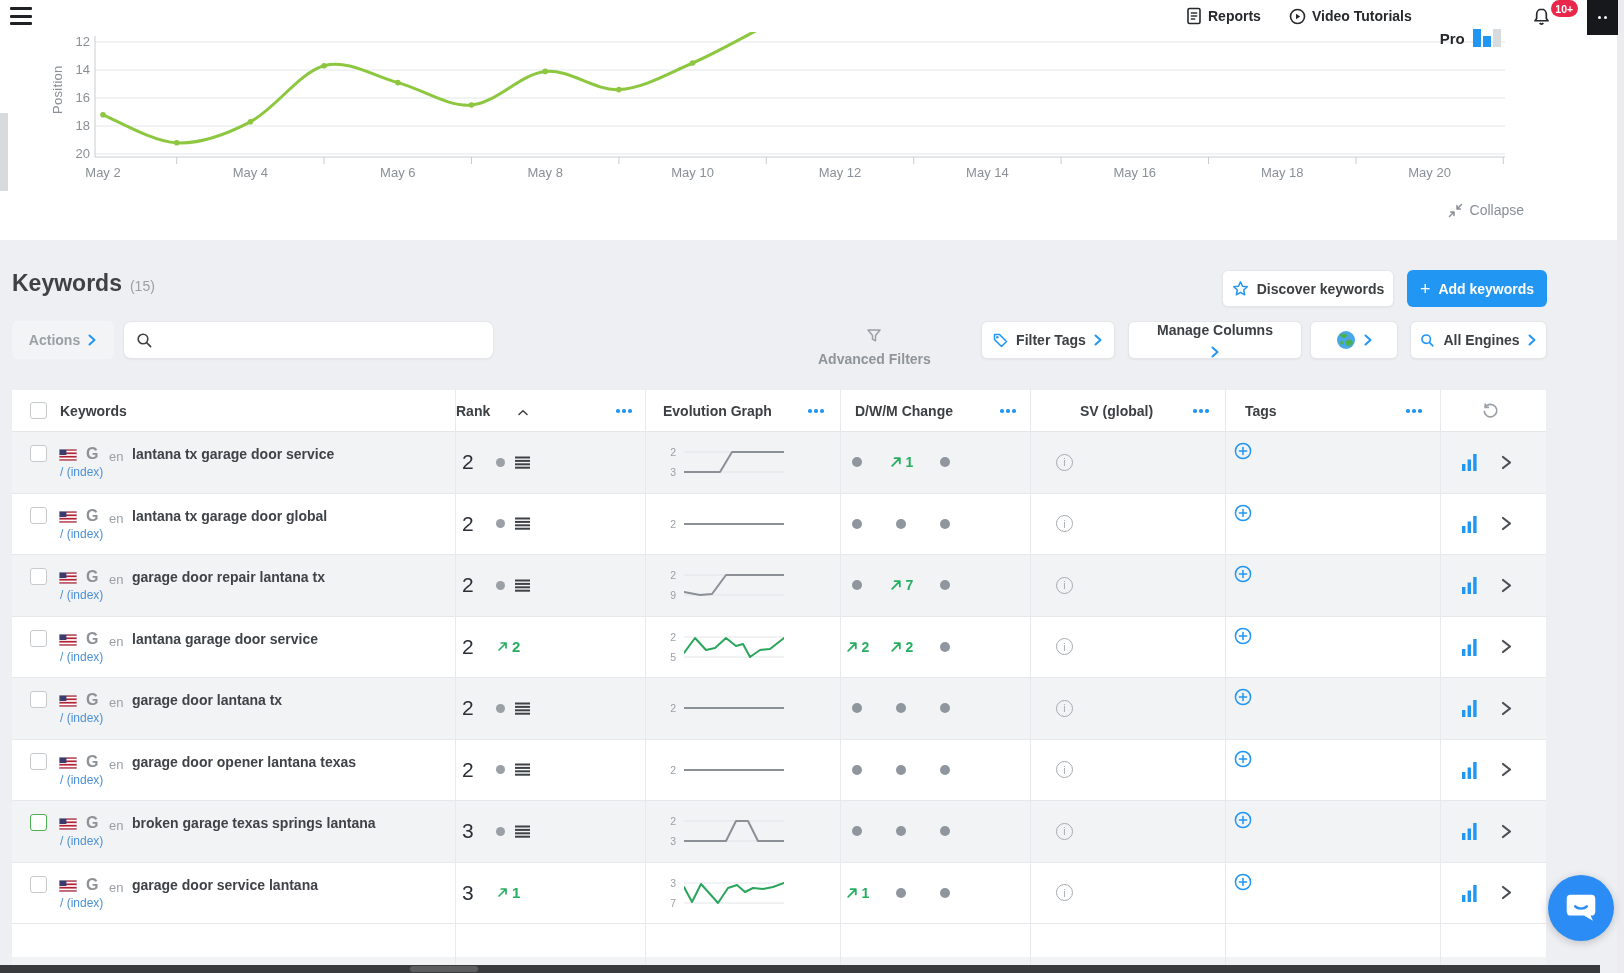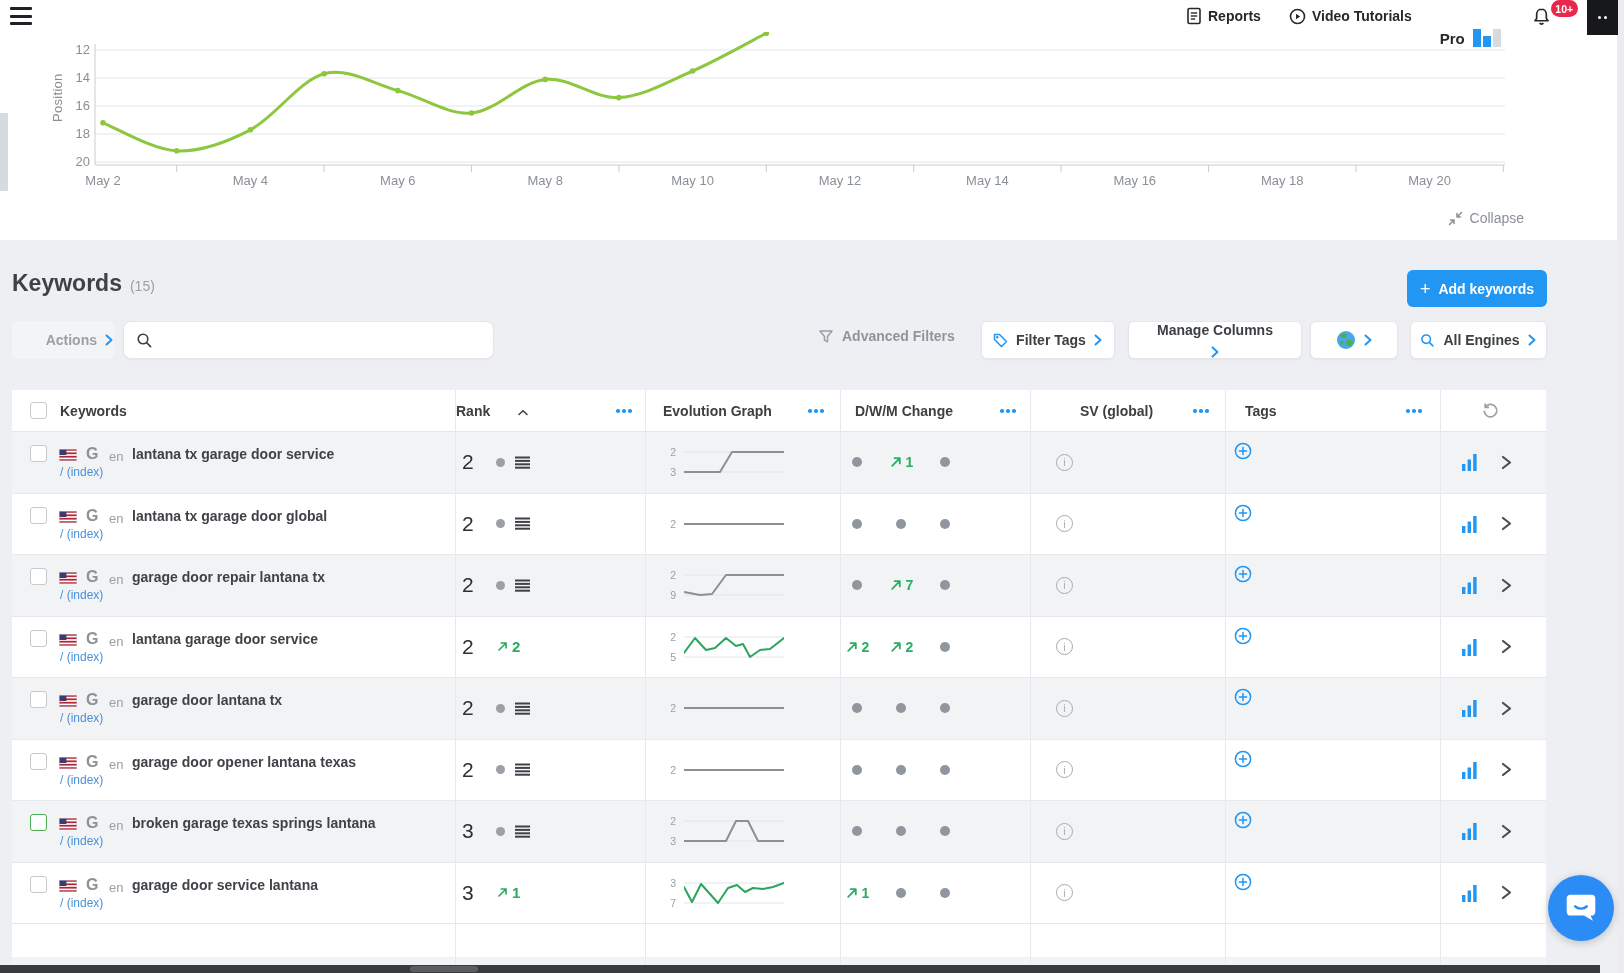--- a/index.html
+++ b/index.html
@@ -22,39 +22,39 @@
   .pro-bars i { display:block; width:8px; }
   .pro-bars i:nth-child(1){ height:18px; background:#2196f3; }
   .pro-bars i:nth-child(2){ height:11px; background:#2196f3; }
   .pro-bars i:nth-child(3){ height:18px; background:#d8dbde; }
   .bell-wrap { position:relative; width:46px; height:28px; margin-left:2px; cursor:pointer; }
   .badge { position:absolute; left:20px; top:-2px; min-width:27px; height:17px; border-radius:9px; background:#e8274b; color:#fff; font-size:10.5px; font-weight:700; display:flex; align-items:center; justify-content:center; padding:0 4px; }
   .black-sq { position:absolute; left:1587px; top:0; width:31px; height:35px; background:#17181b; z-index:30; display:flex; align-items:center; justify-content:center; gap:3px; cursor:pointer; }
   .black-sq i { width:3px; height:3px; border-radius:50%; background:#fff; display:block; }
 
   
-  #chart-panel { position:absolute; left:0; top:8px; width:1624px; height:240px; background:#fff; }
+  #chart-panel { position:absolute; left:0; top:0; width:1624px; height:240px; background:#fff; }
   #chart-svg { position:absolute; left:0; top:0; }
   .ylabel { position:absolute; left:50px; top:114px; transform:rotate(-90deg); transform-origin:0 0; font-size:13px; color:#8a9097; letter-spacing:.3px; }
   .collapse { position:absolute; right:100px; top:202px; display:flex; align-items:center; gap:7px; color:#8a9097; font-size:14px; cursor:pointer; }
 
   
   #section { position:absolute; left:0; top:240px; width:1624px; height:733px; background:#edeff2; }
   .sec-title { position:absolute; left:12px; top:30px; display:flex; align-items:baseline; gap:8px; }
   .sec-title .t { font-size:23px; font-weight:700; color:#3e4247; }
   .sec-title .c { font-size:14px; color:#9aa0a6; }
   .btn { display:flex; align-items:center; justify-content:center; gap:8px; border-radius:6px; font-size:14px; font-weight:700; cursor:pointer; }
   .btn-white { background:#fff; border:1px solid #e4e6e9; color:#3c4043; box-shadow:0 1px 2px rgba(16,24,40,.05); }
   .btn-discover { position:absolute; left:1222px; top:30px; width:172px; height:37px; }
   .btn-add { position:absolute; left:1407px; top:30px; width:140px; height:37px; background:#2196f3; color:#fff; }
   .btn-add .plus { font-size:18px; font-weight:400; line-height:1; }
-  .btn-actions { position:absolute; left:12px; top:81px; width:102px; height:38px; background:#f3f4f6; color:#9aa0a6; border:none;justify-content:flex-end; }
+  .btn-actions { position:absolute; left:12px; top:81px; width:102px; height:38px; background:#f3f4f6; color:#9aa0a6; border:none; }
   .searchbox { position:absolute; left:123px; top:81px; width:371px; height:38px; background:#fff; border:1px solid #e4e6e9; border-radius:8px; display:flex; align-items:center; gap:8px; padding:0 12px; box-shadow:0 1px 2px rgba(16,24,40,.04); }
   .searchbox input { border:none; outline:none; flex:1; font-size:14px; color:#3c4043; background:transparent; font-family:"Liberation Sans",sans-serif; }
-  .adv-filters { position:absolute; left:818px; top:88px; display:flex; align-items:center; gap:8px; color:#8f959b; font-size:14px; font-weight:600; cursor:pointer; }
+  .adv-filters { position:absolute; left:818px; top:88px; display:flex; align-items:center; gap:8px; color:#8f959b; font-size:14px; font-weight:600; cursor:pointer;flex-direction:column; }
   .btn-tags { position:absolute; left:981px; top:81px; width:134px; height:38px; }
   .btn-cols { position:absolute; left:1128px; top:81px; width:174px; height:38px;flex-direction:column; }
   .btn-globe { position:absolute; left:1310px; top:81px; width:88px; height:38px; }
   .btn-engines { position:absolute; left:1410px; top:81px; width:137px; height:38px; }
 
   
   #table { position:absolute; left:12px; top:150px; width:1534px; height:576px; background:#fff; }
   #thead { position:absolute; left:0; top:0; width:1534px; height:42px; background:#fff; border-bottom:1px solid #e4e6e9; z-index:3; }
   .th { position:absolute; top:13px; font-size:14px; font-weight:700; color:#3c4043; white-space:nowrap; }
   .dots { position:absolute; top:19px; display:inline-flex; gap:2.5px; cursor:pointer; }
@@ -205,20 +205,26 @@
       <i></i>
       <i></i>
     </div>
 
   <div id="section">
     <div class="sec-title">
       <span class="t">Keywords</span>
       <span class="c">(15)</span>
     </div>
 
+    <div class="btn btn-white btn-discover">
+      <svg width="17" height="17" viewBox="0 0 16 15">
+          <path d="M8 1.3 L9.9 5.4 L14.4 5.9 L11 8.9 L11.9 13.4 L8 11.1 L4.1 13.4 L5 8.9 L1.6 5.9 L6.1 5.4 Z" fill="none" stroke="#2196f3" stroke-width="1.4" stroke-linejoin="round"></path>
+        </svg>
+      <span>Discover keywords</span>
+    </div>
     <div class="btn btn-add">
       <span class="plus">+</span>
       <span>Add keywords</span>
     </div>
 
     <div class="btn btn-actions">
       <span>Actions</span>
       <svg width="9" height="12" viewBox="0 0 9 12">
           <polyline points="1.5,1.5 6.5,6 1.5,10.5" fill="none" stroke="#2196f3" stroke-width="2" stroke-linecap="round" stroke-linejoin="round"></polyline>
         </svg>

